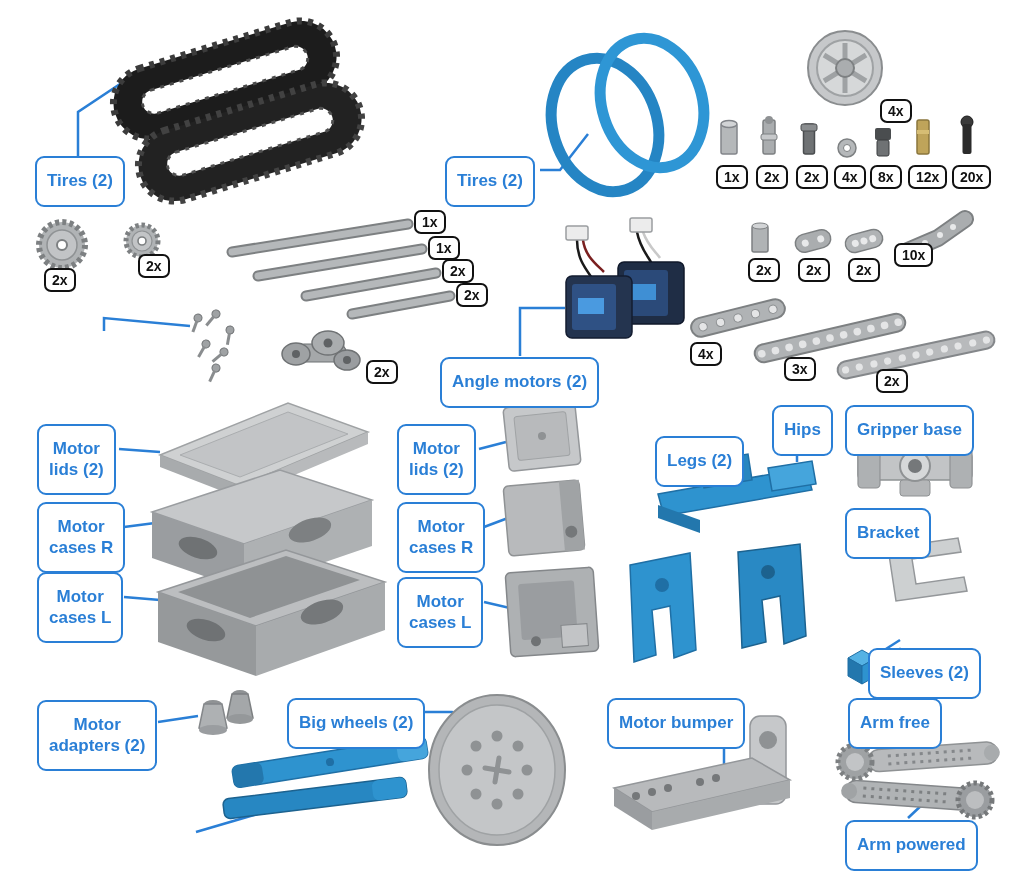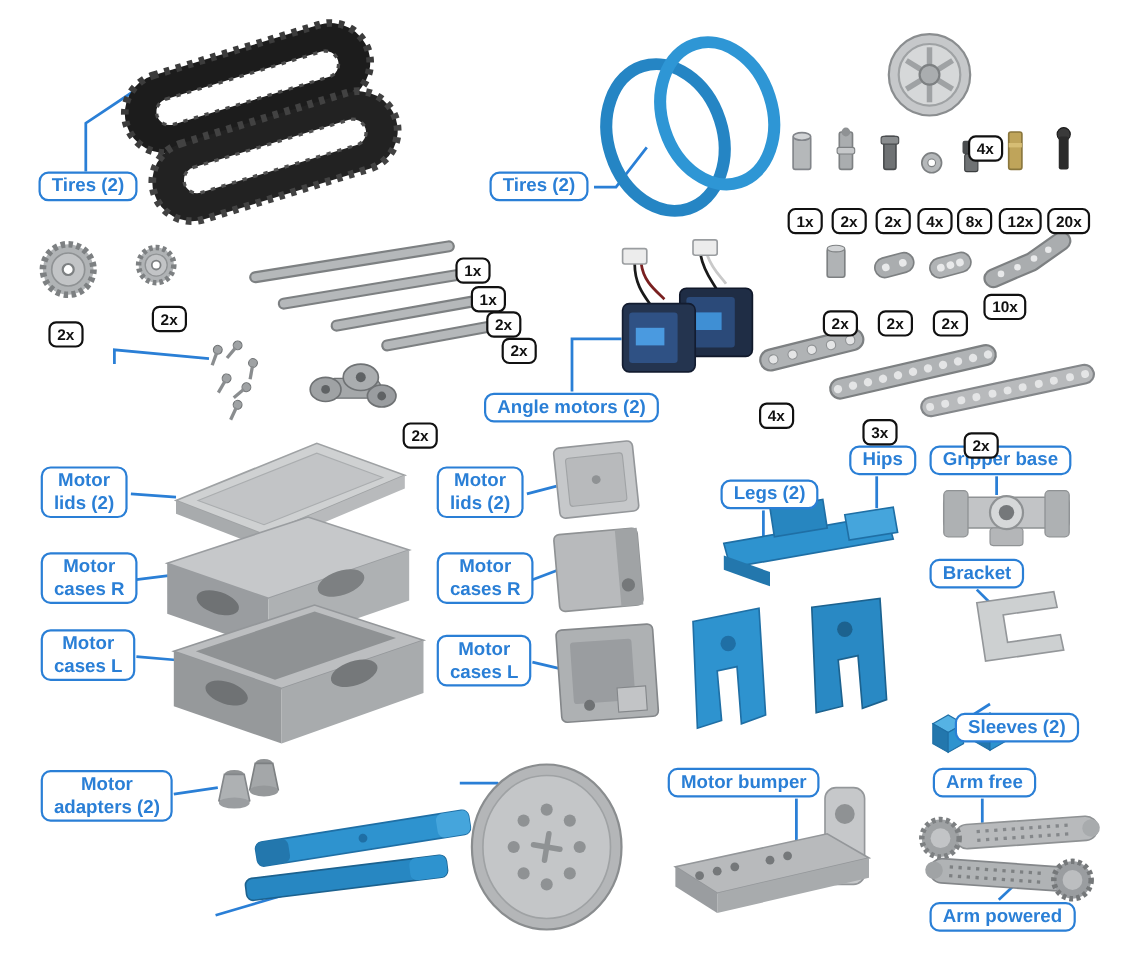--- a/index.html
+++ b/index.html
@@ -3,28 +3,27 @@
 <meta charset="utf-8">
 <style>
   * { margin:0; padding:0; box-sizing:border-box; }
   html,body { background:#ffffff; font-family:"Liberation Sans", sans-serif; }
   .stage { position:relative; width:1024px; height:871px; background:#ffffff; overflow:hidden; }
   .parts-layer { position:absolute; left:0; top:0; z-index:1; }
   .plabel {
     position:absolute; z-index:3;
     border:2.5px solid #2a7fd6; border-radius:9px; background:#ffffff;
     color:#2a7fd6; font-weight:700; font-size:17px; line-height:1.22;
-    padding:1px 10px; white-space:pre-line; text-align:center;
+    padding:13px 10px; white-space:pre-line; text-align:center;
   }
   .badge {
     position:absolute; z-index:3;
     border:2.5px solid #111111; border-radius:7px; background:#ffffff;
     color:#111111; font-weight:700; font-size:14px; line-height:1;
     padding:3px 6px;
-    margin-top:24px;
   }
 </style>
 </head>
 <body>
 
 <div class="stage">
 
   <svg class="parts-layer" width="1024" height="871" viewBox="0 0 1024 871">
 
     <g stroke="#2a7fd6" stroke-width="2.5" fill="none">
@@ -432,20 +431,21 @@
 cases R</div>
   <div class="plabel" style="left:397px;top:577px">Motor
 cases L</div>
   <div class="plabel" style="left:772px;top:405px">Hips</div>
   <div class="plabel" style="left:655px;top:436px">Legs (2)</div>
   <div class="plabel" style="left:845px;top:405px">Gripper base</div>
   <div class="plabel" style="left:845px;top:508px">Bracket</div>
   <div class="plabel" style="left:868px;top:648px">Sleeves (2)</div>
   <div class="plabel" style="left:37px;top:700px">Motor
 adapters (2)</div>
+  <div class="plabel" style="left:287px;top:698px">Big wheels (2)</div>
   <div class="plabel" style="left:607px;top:698px">Motor bumper</div>
   <div class="plabel" style="left:848px;top:698px">Arm free</div>
   <div class="plabel" style="left:845px;top:820px">Arm powered</div>
 
   <div class="badge" style="left:880px;top:99px">4x</div>
   <div class="badge" style="left:716px;top:165px">1x</div>
   <div class="badge" style="left:756px;top:165px">2x</div>
   <div class="badge" style="left:796px;top:165px">2x</div>
   <div class="badge" style="left:834px;top:165px">4x</div>
   <div class="badge" style="left:870px;top:165px">8x</div>

